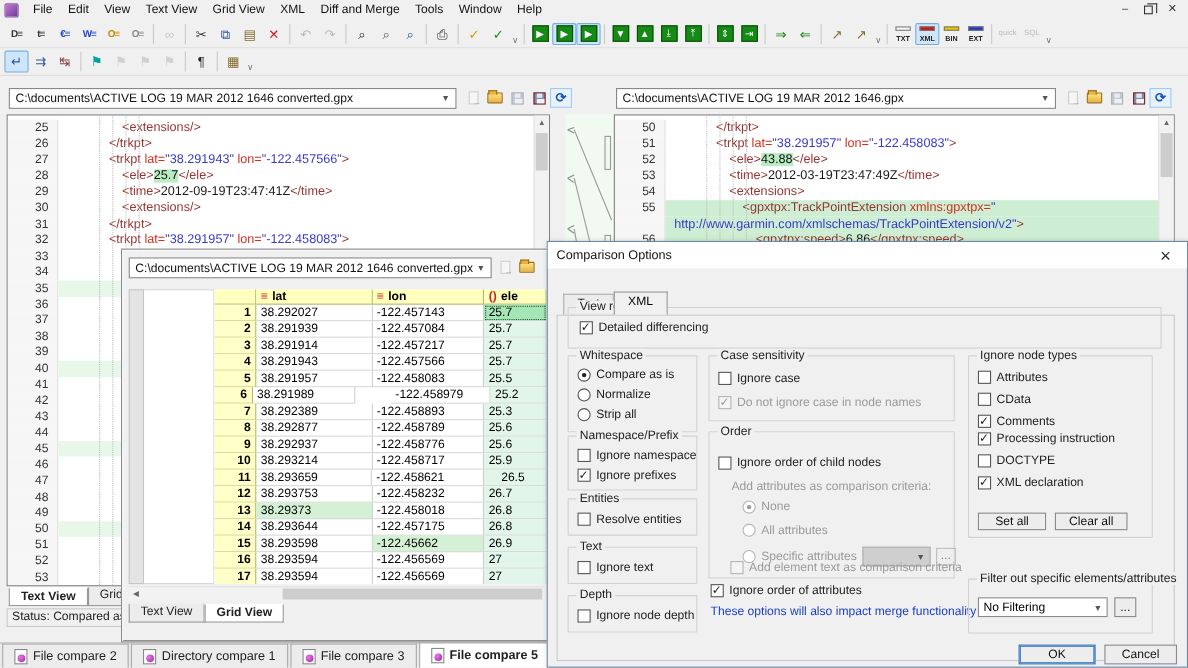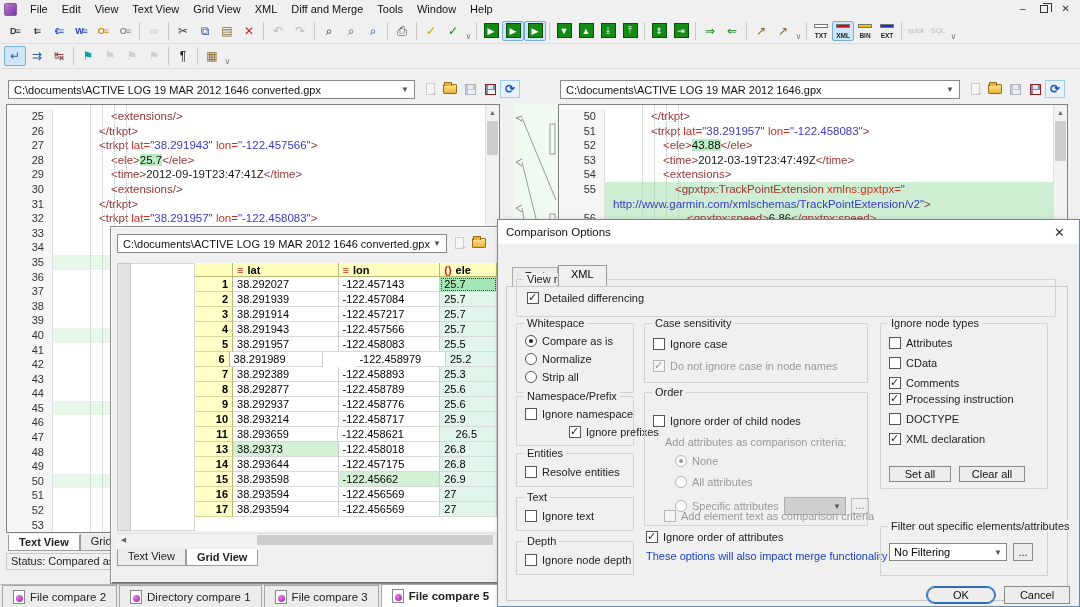--- a/index.html
+++ b/index.html
@@ -524,20 +524,26 @@
         <div class="gc" style="width: 108px;">-122.458717</div>
         <div class="gc ele" style="width: 60px;">25.9</div>
       </div>
       <div class="grow">
         <div class="gc gnum" style="width: 40px;">11</div>
         <div class="gc" style="width: 112px;">38.293659</div>
         <div class="gc" style="width: 108px;">-122.458621</div>
         <div class="gc ele" style="width: 60px; padding-left: 16px;">26.5</div>
       </div>
       <div class="grow">
+        <div class="gc gnum" style="width: 40px;">12</div>
+        <div class="gc" style="width: 112px;">38.293753</div>
+        <div class="gc" style="width: 108px;">-122.458232</div>
+        <div class="gc ele" style="width: 60px;">26.7</div>
+      </div>
+      <div class="grow">
         <div class="gc gnum" style="width: 40px;">13</div>
         <div class="gc gcell-green" style="width: 112px;">38.29373</div>
         <div class="gc" style="width: 108px;">-122.458018</div>
         <div class="gc ele" style="width: 60px;">26.8</div>
       </div>
       <div class="grow">
         <div class="gc gnum" style="width: 40px;">14</div>
         <div class="gc" style="width: 112px;">38.293644</div>
         <div class="gc" style="width: 108px;">-122.457175</div>
         <div class="gc ele" style="width: 60px;">26.8</div>
@@ -606,21 +612,21 @@
       </div>
   </div>
 
   <div class="group" style="left:18px;top:176px;width:118px;height:50px;">
     <span class="legend">Namespace/Prefix</span>
     <div id="ns-checks" style="position:absolute;left:8px;top:11px;">
         <div class="crow" style="margin-bottom: 6px;">
           <span class="cb"></span>
           <span>Ignore namespace</span>
         </div>
-        <div class="crow" style="margin-bottom: 6px; margin-left: 44px;">
+        <div class="crow" style="margin-bottom: 6px;">
           <span class="cb checked"></span>
           <span>Ignore prefixes</span>
         </div>
       </div>
   </div>
 
   <div class="group" style="left:18px;top:233px;width:118px;height:34px;">
     <span class="legend">Entities</span>
     <div class="crow" style="position:absolute;left:8px;top:12px;">
       <span class="cb"></span>
@@ -730,21 +736,21 @@
     <span class="legend">Filter out specific elements/attributes</span>
     <div style="position:absolute;left:8px;top:16px;display:flex;gap:6px;align-items:center;">
       <span class="dcombo" style="width:118px;">
         <span>No Filtering</span>
         <span class="arrow">▼</span>
       </span>
       <span class="btn" style="width:20px;height:18px;line-height:17px;">...</span>
     </div>
   </div>
 
-  <span class="btn default" style="position:absolute;left:428px;top:366px;width:70px;height:18px;line-height:17px;border-radius:9px;">OK</span>
+  <span class="btn default" style="position:absolute;left:428px;top:366px;width:70px;height:18px;line-height:17px;">OK</span>
   <span class="btn" style="position:absolute;left:506px;top:366px;width:66px;height:18px;line-height:17px;">Cancel</span>
 </div>
 
 <div id="taskbar">
     <div class="ttab">
       <span class="tdoc"></span>
       <span>File compare 2</span>
     </div>
     <div class="ttab">
       <span class="tdoc"></span>

